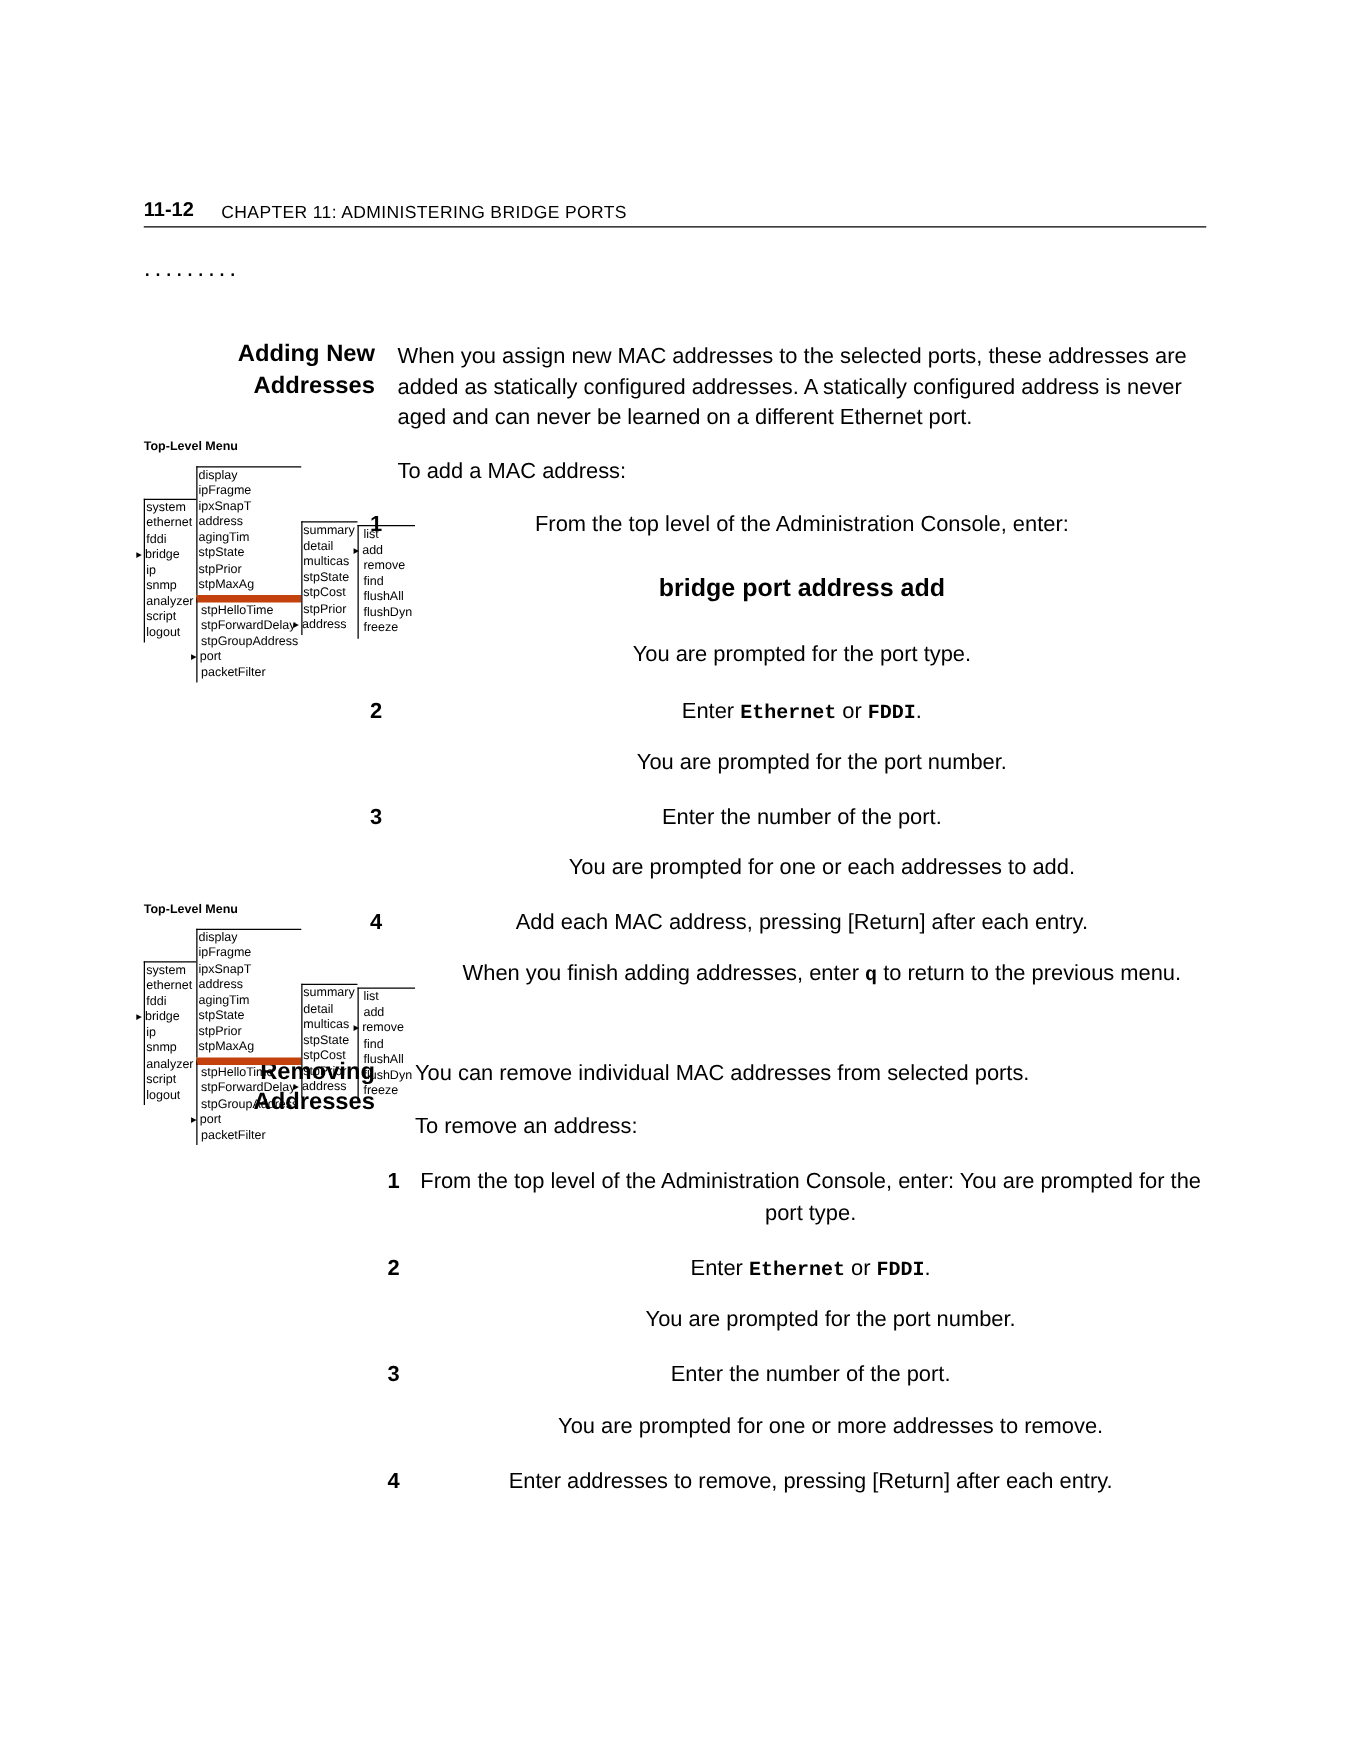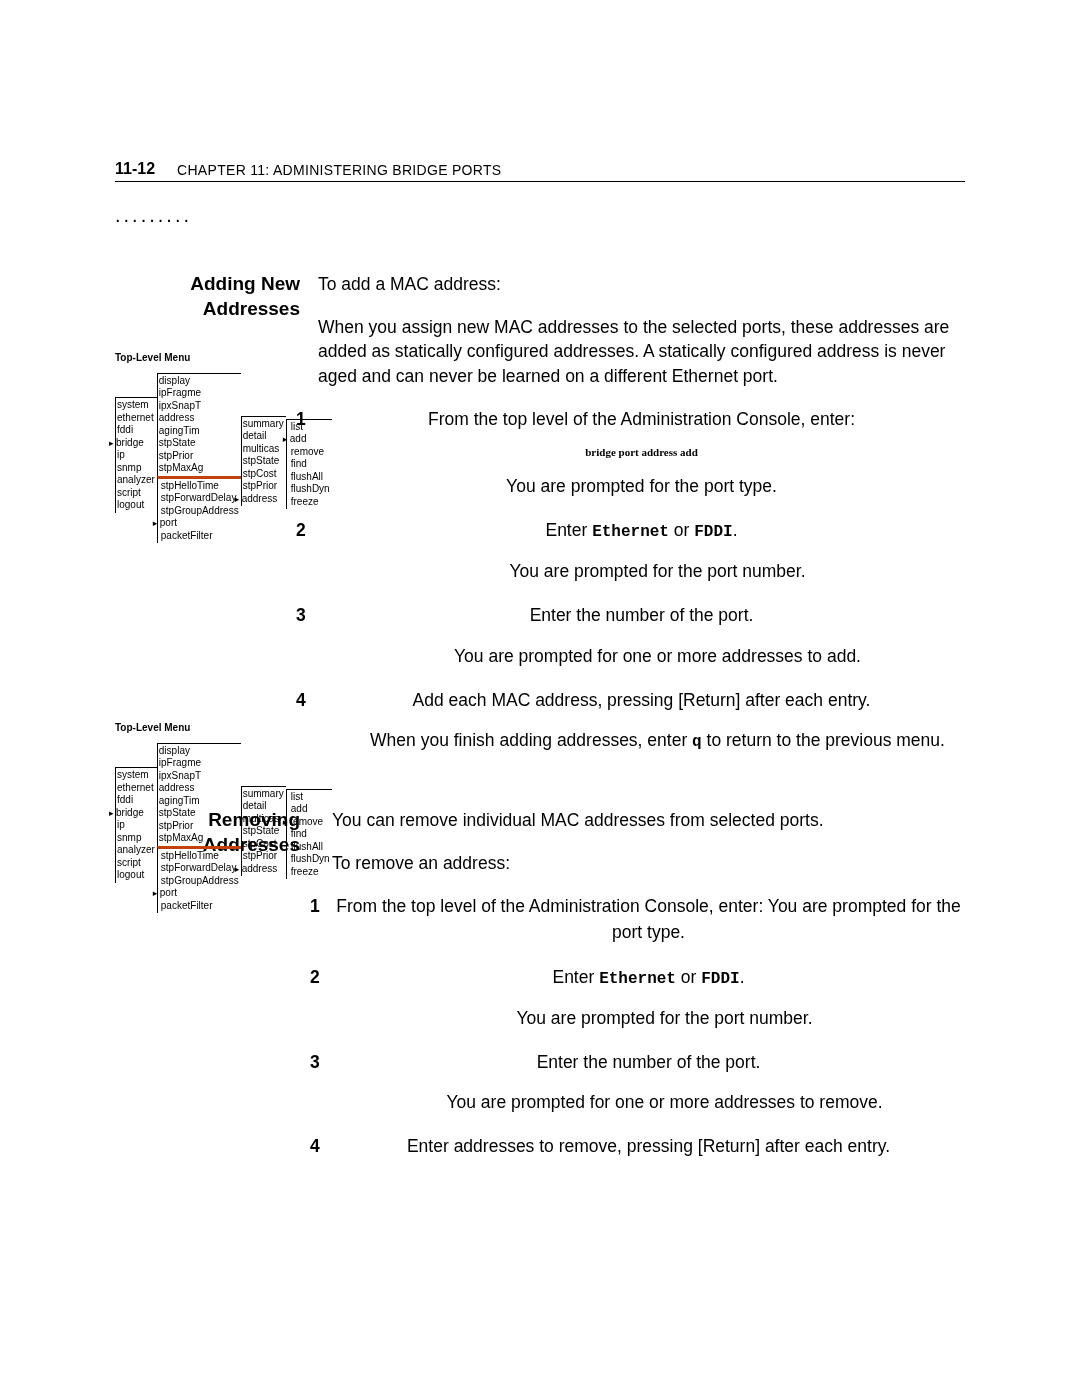--- a/index.html
+++ b/index.html
@@ -9,21 +9,21 @@
     font-family: Arial, Helvetica, sans-serif;
     color: #000;
     width: 1080px;
   }
   .page {
     padding: 160px 115px 100px 115px;
     position: relative;
   }
   .header-row {
     display: flex;
-    align-items: flex-end;
+    align-items: center;
     border-bottom: 1px solid #000;
     padding-bottom: 3px;
     margin-bottom: 25px;
   }
   .page-num {
     font-size: 16px;
     font-weight: bold;
     margin-right: 22px;
   }
   .chapter-title {
@@ -79,25 +79,25 @@
   }
   ol.steps > li::before {
     content: counter(step);
     position: absolute;
     left: -22px;
     top: 0;
     font-weight: bold;
     font-size: 17.5px;
   }
   .cmd {
-    font-family: Liberation Serif, serif;
-    font-weight: bold;
-    font-size: 11px;
+    font-family: Liberation Sans, sans-serif;
+    font-weight: bold;
+    font-size: 20px;
     display: block;
-    margin: 12px 0;
+    margin: 24px 0;
   }
   .mono-inline {
     font-family: "Courier New", monospace;
     font-weight: bold;
     font-size: 16px;
   }
   .followup {
     margin-top: 14px;
     display: block;
     margin-left: 32px;
@@ -135,21 +135,21 @@
     display:inline-block;
     width:7px;
     margin-left:-8px;
   }
   .mcol.noborder {
     border:none;
     padding-left:4px;
   }
   .lower-items {
     border-left:1px solid #000;
-    border-top:3px solid #c2410c;
+    border-top:6px solid #c2410c;
     padding:1px 2px 1px 3px;
   }
 </style>
 </head>
 <body>
 
 <div class="page">
 
   <div class="header-row">
     <span class="page-num">11-12</span>
@@ -158,36 +158,36 @@
   <div class="dotted">.........</div>
 
   <div class="section" style="margin-top:45px;">
     <div class="side-col">
       <div class="side-heading">
         <span>Adding New</span><br>
         <span>Addresses</span>
       </div>
     </div>
     <div class="body-col">
+      <div class="para">When you assign new MAC addresses to the selected ports, these addresses are added as statically configured addresses. A statically configured address is never aged and can never be learned on a different Ethernet port.</div>
       <div class="para">To add a MAC address:</div>
-      <div class="para">When you assign new MAC addresses to the selected ports, these addresses are added as statically configured addresses. A statically configured address is never aged and can never be learned on a different Ethernet port.</div>
 
       <ol class="steps">
         <li>
           <span>From the top level of the Administration Console, enter:</span>
           <span class="cmd">bridge port address add</span>
           <span>You are prompted for the port type.</span>
         </li>
         <li>
           <span>Enter </span><span class="mono-inline">Ethernet</span><span> or </span><span class="mono-inline">FDDI</span><span>.</span>
           <span class="followup">You are prompted for the port number.</span>
         </li>
         <li>
           <span>Enter the number of the port.</span>
-          <span class="followup">You are prompted for one or more addresses to add.</span>
+          <span class="followup">You are prompted for one or each addresses to add.</span>
         </li>
         <li>
           <span>Add each MAC address, pressing [Return] after each entry.</span>
           <span class="followup"><span>When you finish adding addresses, enter </span><span class="mono-inline">q</span><span> to return to the previous menu.</span></span>
         </li>
       </ol>
     </div>
   </div>
 
   <div class="menu-wrap" style="top:352px;">

